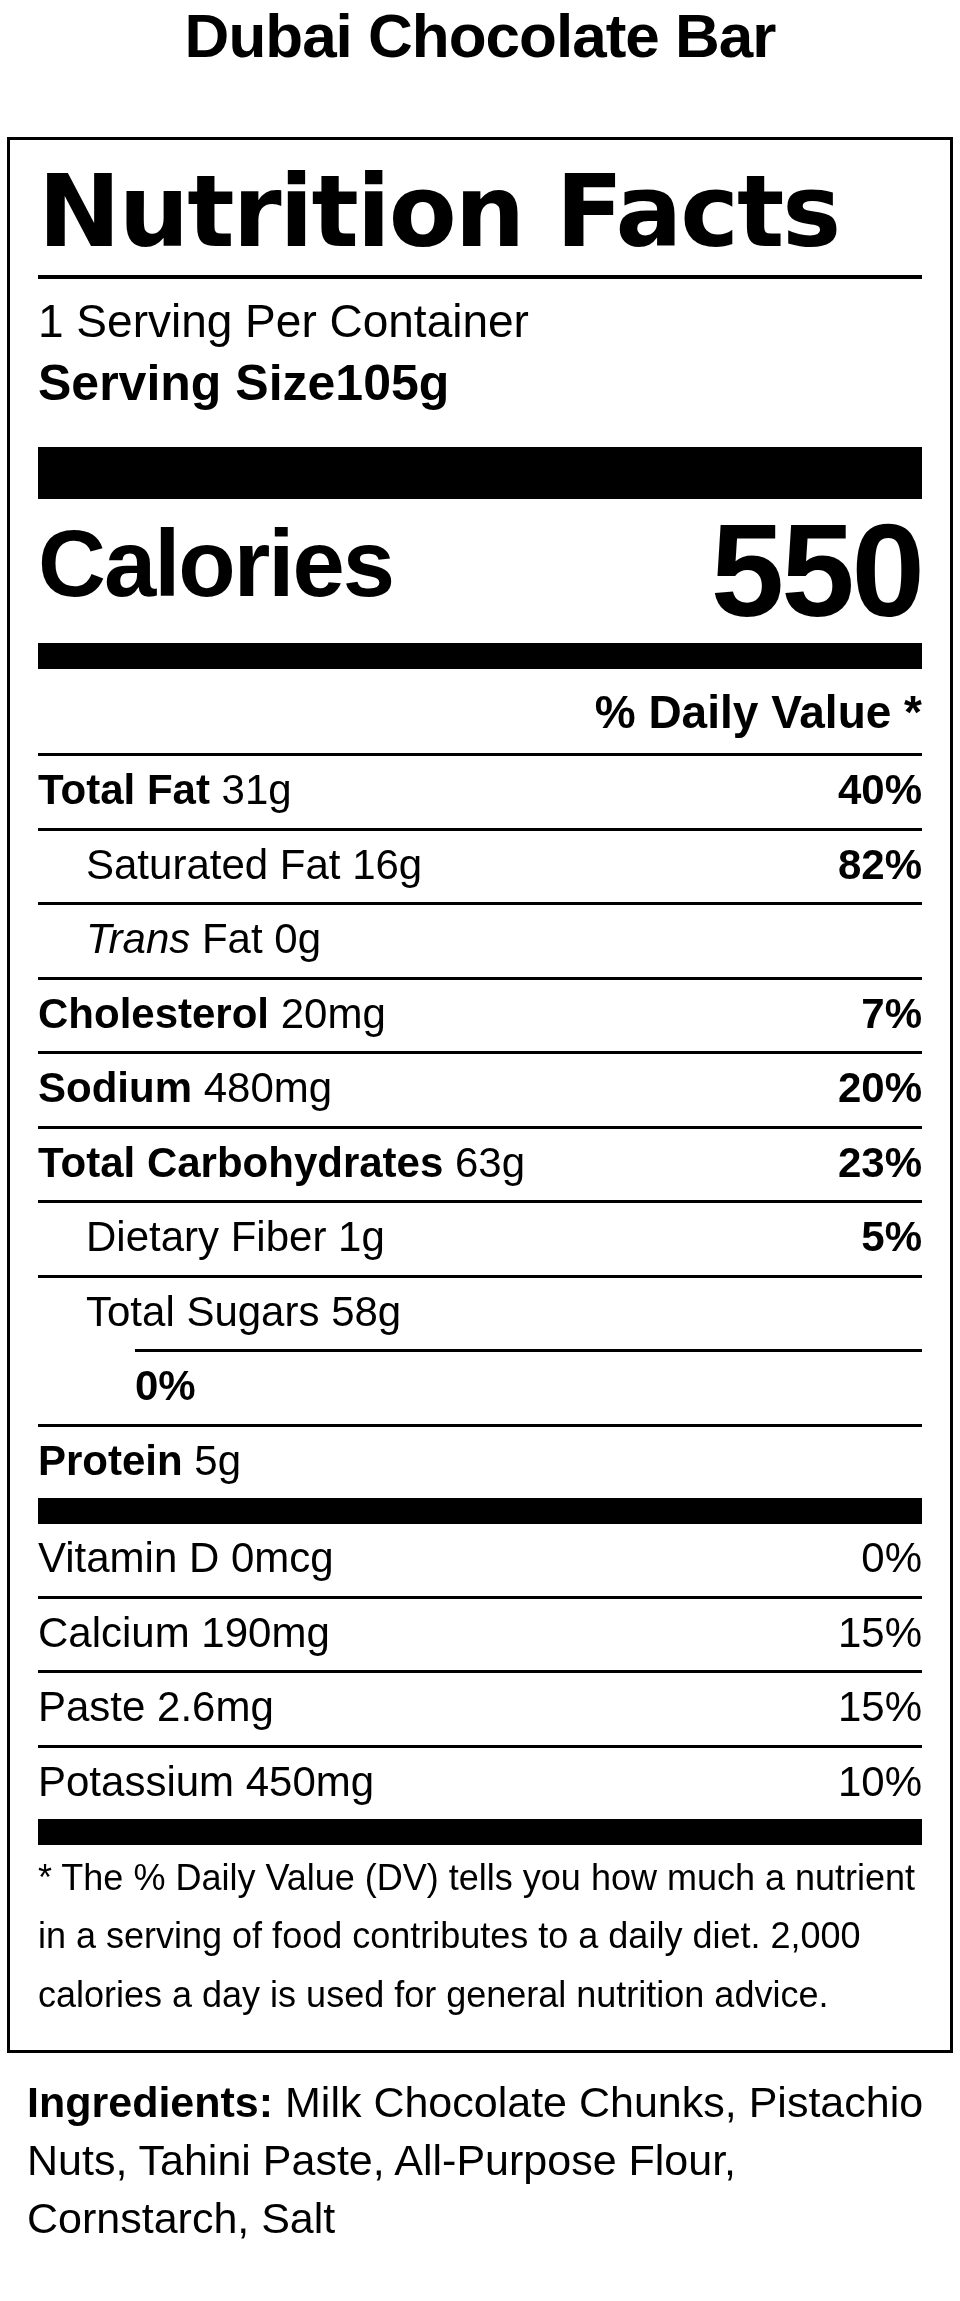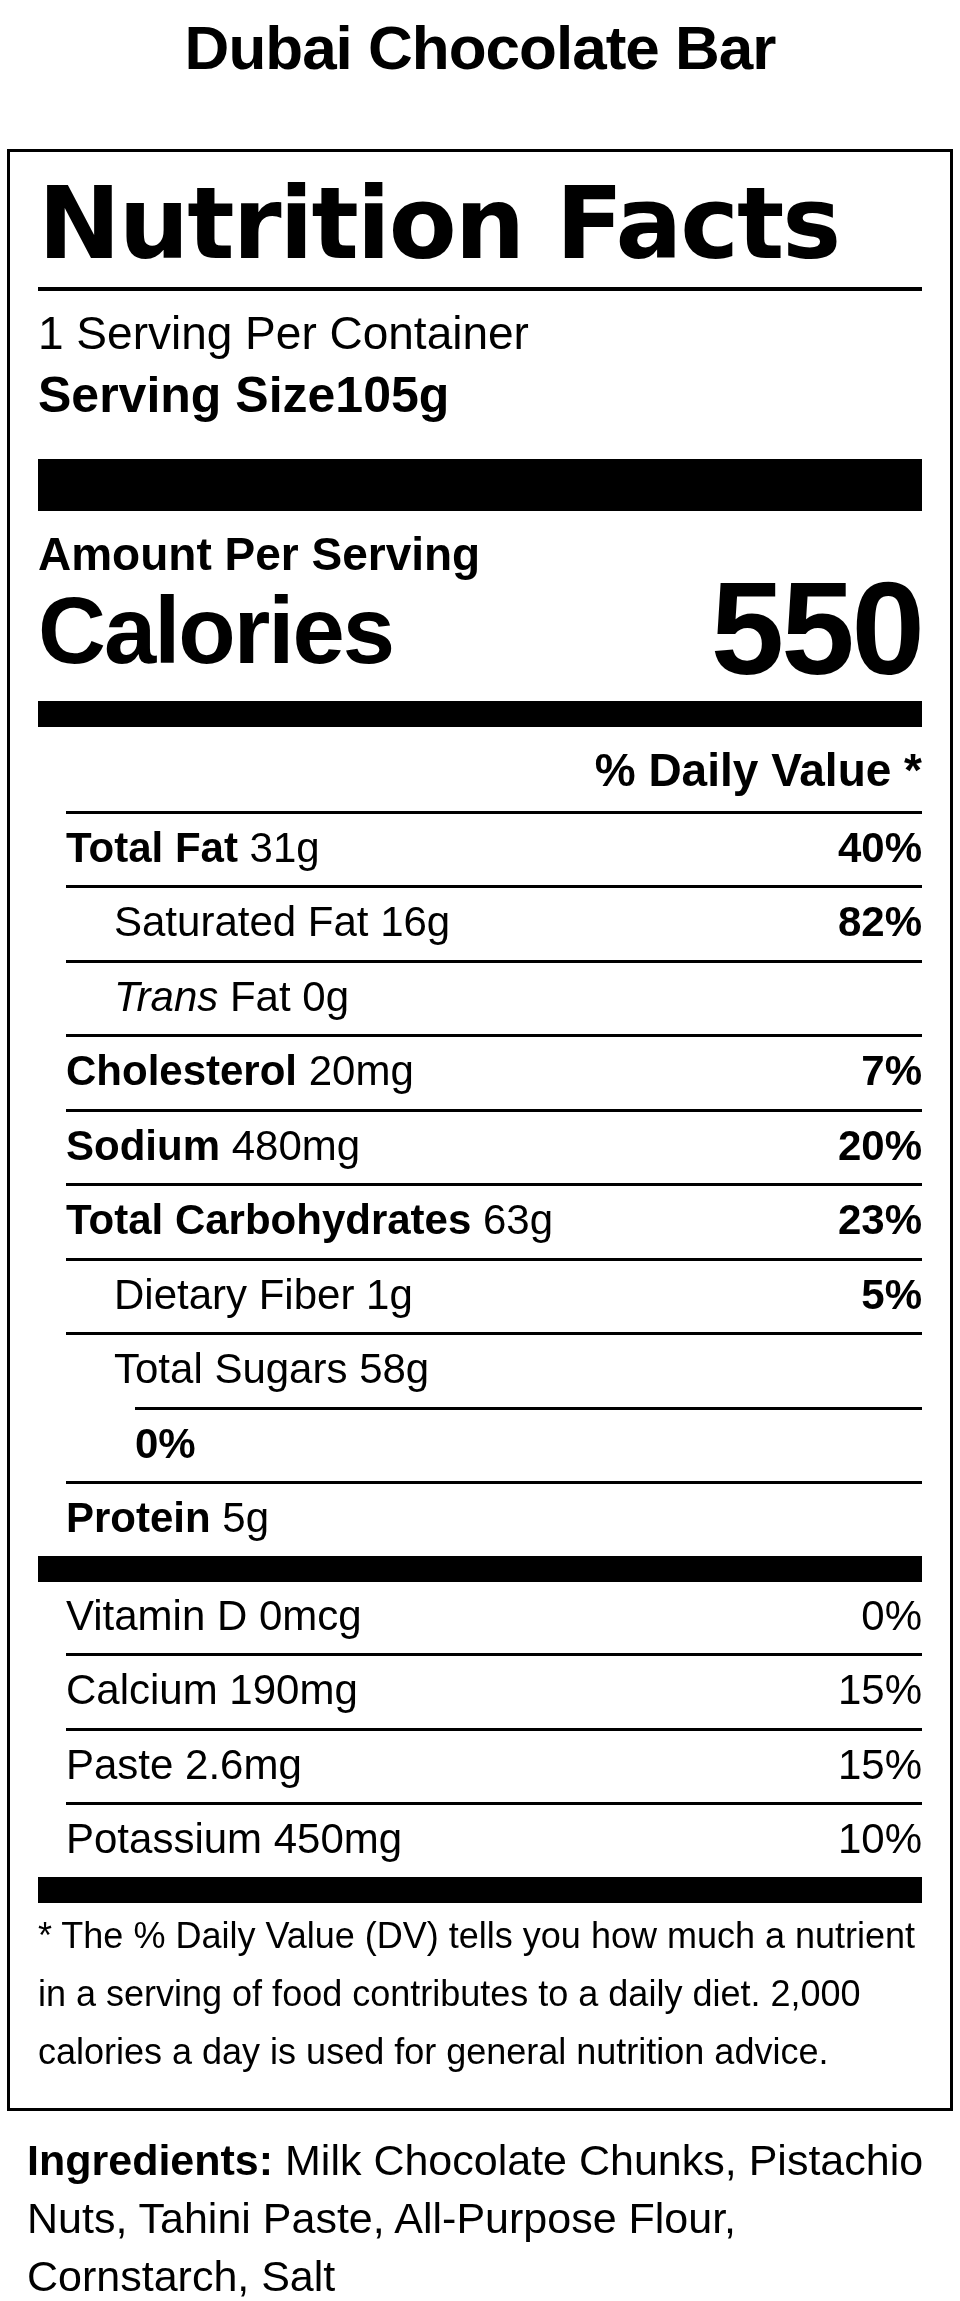--- a/index.html
+++ b/index.html
@@ -5,21 +5,20 @@
   * { margin: 0; padding: 0; box-sizing: border-box; }
   html, body {
     width: 960px;
     background: #ffffff;
     color: #000000;
     font-family: "Liberation Sans", "DejaVu Sans", sans-serif;
   }
   body { min-height: 2301px; overflow: hidden; }
 
   .page-title {
-    margin-top: 12px;
     text-align: center;
     font-size: 62px;
     font-weight: 700;
     letter-spacing: -1px;
   }
 
   .nf-box {
     width: 946px;
     margin: 66px auto 0 auto;
     border: 3px solid #000;
@@ -84,21 +83,20 @@
   }
 
   .nf-row {
     display: flex;
     justify-content: space-between;
     align-items: baseline;
     border-top: 3px solid #000;
     font-size: 42px;
     line-height: 1.25;
     padding: 8px 0 11px 0;
-    margin-left: 28px;
   }
   .nf-row .nf-label b { font-weight: 700; }
   .nf-row .nf-label i { font-style: italic; }
   .nf-row.ind1 .nf-label { padding-left: 48px; }
   .nf-row.div-ind { margin-left: 97px; }
   .nf-pct { text-align: right; }
   .nf-pct.bold { font-weight: 700; }
 
   .nf-vitamins .nf-row:first-child { border-top: none; }
 
@@ -133,21 +131,20 @@
 
   <div class="nf-serving-row">
     <span>Serving Size</span>
     <span>105g</span>
   </div>
 
   <div class="bar-thick"></div>
 
   <div class="nf-calories-section">
     <div>
-      <div class="nf-aps">Amount Per Serving</div>
       <div class="nf-cal-label">Calories</div>
     </div>
     <div class="nf-cal-value">550</div>
   </div>
 
   <div class="bar-mid nf-calbar"></div>
 
   <div class="nf-dv-header">% Daily Value *</div>
 
   <div class="nf-rows" id="nutrient-rows">

